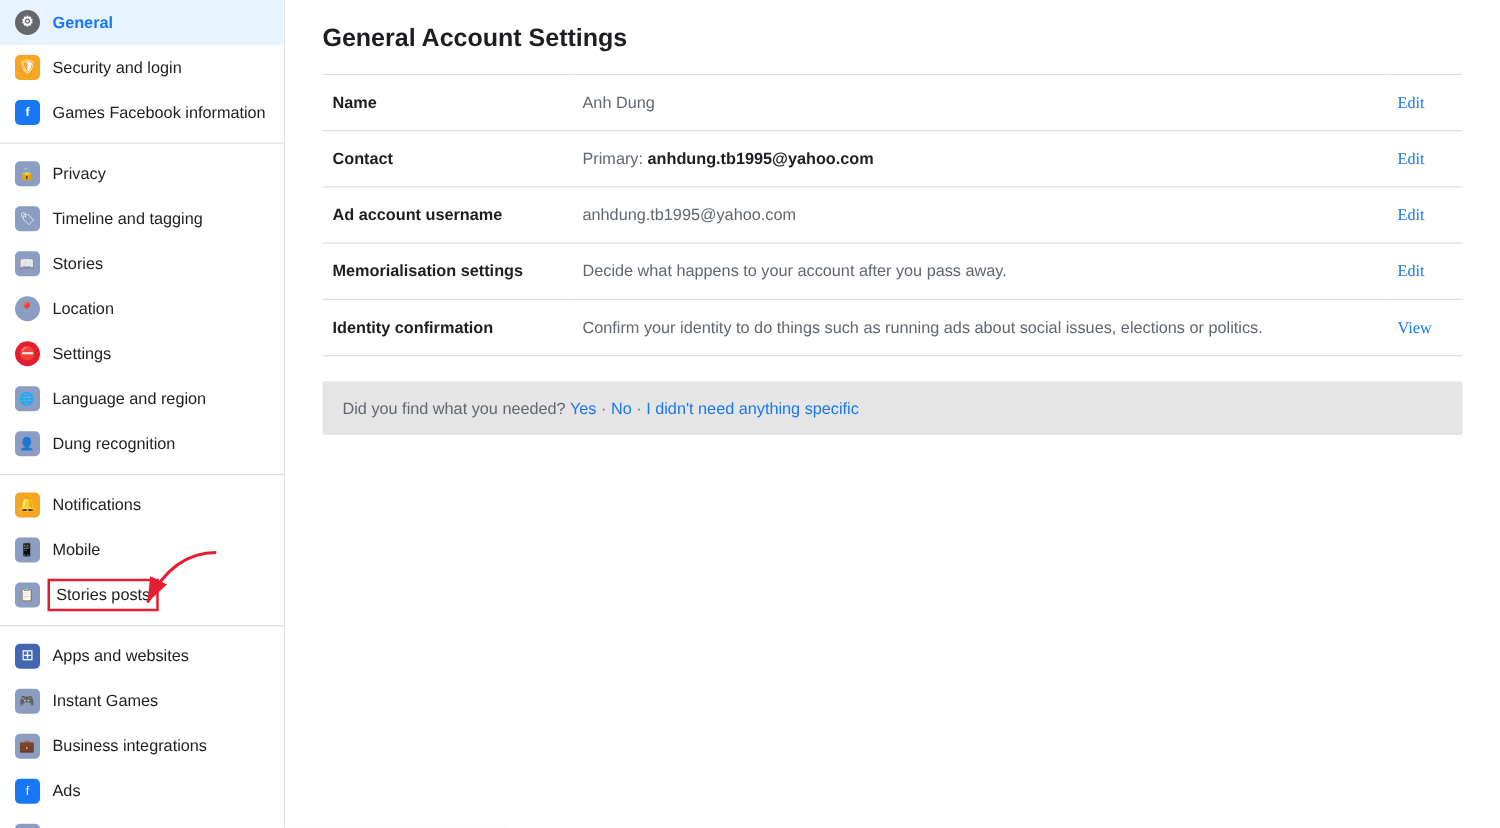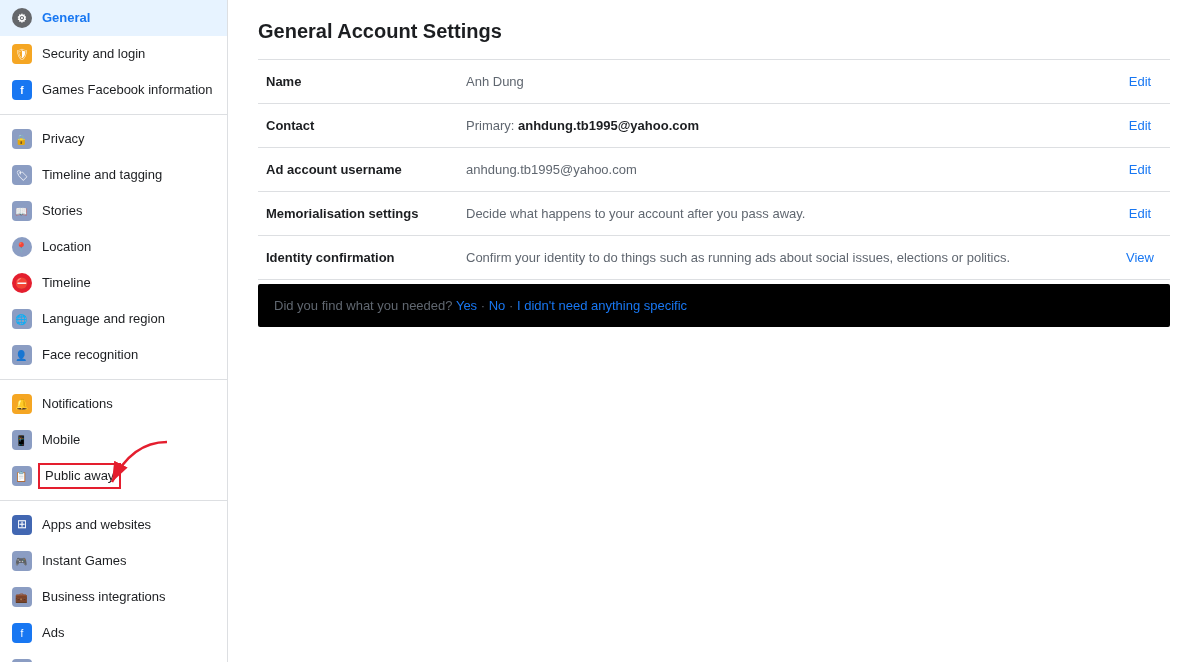--- a/index.html
+++ b/index.html
@@ -99,35 +99,36 @@
     .setting-value {
       color: #606770;
       font-size: 13px;
       flex: 1;
     }
     .setting-value .highlight {
       color: #1c1e21;
       font-weight: 600;
     }
     .setting-edit {
-      text-align: center;
+      text-align: left;
       width: 60px;
+      font-family: Liberation Serif, serif;
     }
     .edit-link {
       color: #1877f2;
       text-decoration: none;
       font-size: 13px;
       cursor: pointer;
     }
 
     
     .feedback-bar {
-      background: #000000;
+      background: #e5e5e5;
       padding: 14px 16px;
-      margin-top: 4px;
+      margin-top: 20px;
       font-size: 13px;
       color: #606770;
       border-radius: 2px;
     }
     .feedback-bar a {
       color: #1877f2;
       text-decoration: none;
       cursor: pointer;
     }
 
@@ -181,47 +182,47 @@
     <div class="sidebar-item">
       <div class="sidebar-icon icon-book">📖</div>
       <span class="sidebar-label">Stories</span>
     </div>
     <div class="sidebar-item">
       <div class="sidebar-icon icon-location">📍</div>
       <span class="sidebar-label">Location</span>
     </div>
     <div class="sidebar-item">
       <div class="sidebar-icon icon-block">⛔</div>
-      <span class="sidebar-label">Timeline</span>
+      <span class="sidebar-label">Settings</span>
     </div>
     <div class="sidebar-item">
       <div class="sidebar-icon icon-globe">🌐</div>
       <span class="sidebar-label">Language and region</span>
     </div>
     <div class="sidebar-item">
       <div class="sidebar-icon icon-face">👤</div>
-      <span class="sidebar-label">Face recognition</span>
+      <span class="sidebar-label">Dung recognition</span>
     </div>
   </div>
 
   <div class="sidebar-divider"></div>
 
   <div id="sidebar-group3">
     <div class="sidebar-item">
       <div class="sidebar-icon icon-bell">🔔</div>
       <span class="sidebar-label">Notifications</span>
     </div>
     <div class="sidebar-item">
       <div class="sidebar-icon icon-mobile">📱</div>
       <span class="sidebar-label">Mobile</span>
     </div>
     <div class="sidebar-item" style="position:relative;">
       <div class="sidebar-icon icon-post">📋</div>
       <div class="sidebar-arrow-wrapper" style="position:relative;display:inline-flex;align-items:center;">
-        <span class="sidebar-label" style="outline:2px solid #e41e2e; outline-offset:2px; padding:1px 3px;">Public away</span>
+        <span class="sidebar-label" style="outline:2px solid #e41e2e; outline-offset:2px; padding:1px 3px;">Stories posts</span>
         <svg class="arrow-svg" viewBox="0 0 80 60" xmlns="http://www.w3.org/2000/svg">
           <defs>
             <marker id="arrowhead" markerWidth="8" markerHeight="6" refX="8" refY="3" orient="auto">
               <polygon points="0 0, 8 3, 0 6" fill="#e41e2e"></polygon>
             </marker>
           </defs>
           <path d="M75,5 Q40,5 20,45" stroke="#e41e2e" stroke-width="2.5" fill="none" marker-end="url(#arrowhead)"></path>
         </svg>
       </div>
     </div>

